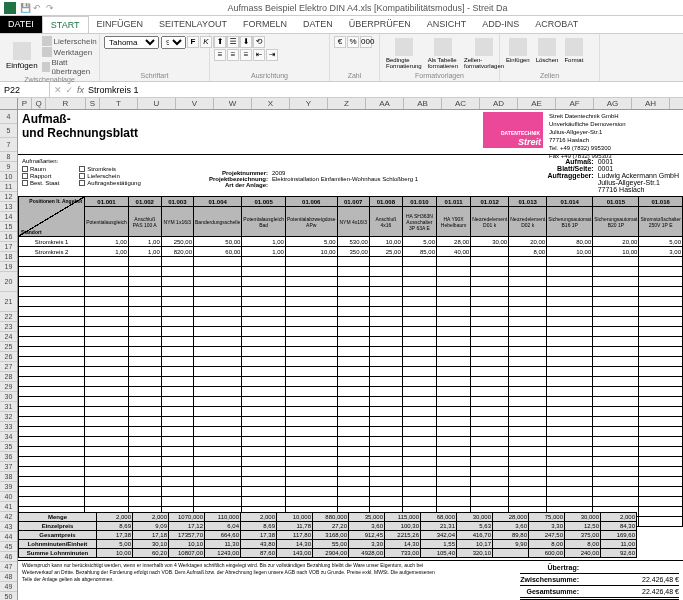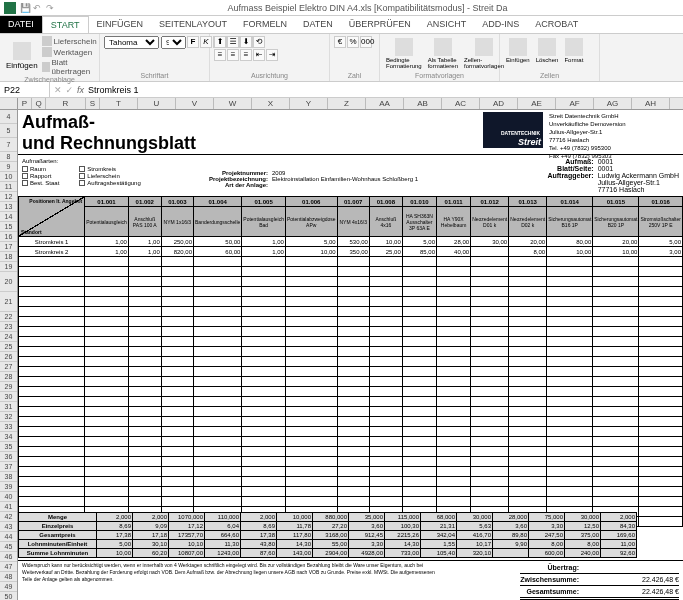--- a/index.html
+++ b/index.html
@@ -46,22 +46,22 @@
   
   .sheet-body { display: flex; }
   .row-headers { width: 18px; background: #e8e8e8; border-right: 1px solid #999; font-size: 7px; text-align: center; color: #444; }
   .row-header { height: 10px; border-bottom: 1px solid #ccc; line-height: 10px; }
   .row-header.h14 { height: 14px; line-height: 14px; }
   .row-header.h20 { height: 20px; line-height: 20px; }
   
   .content-area { flex: 1; position: relative; background: #fff; }
   
   
-  .doc-title { position: absolute; left: 4px; top: 2px; font-family: Arial; font-weight: bold; font-size: 18px; }
-  .logo-box { position: absolute; right: 140px; top: 2px; width: 60px; height: 32px; background: #0f172a; color: #fff; font-size: 5px; padding: 18px; }
+  .doc-title { position: absolute; left: 4px; top: 2px; font-family: Arial; font-weight: bold; font-size: 12px; }
+  .logo-box { position: absolute; right: 140px; top: 2px; width: 60px; height: 32px; background: #ec4899; color: #fff; font-size: 5px; padding: 18px; }
   .company-info { position: absolute; right: 4px; top: 2px; font-size: 6px; text-align: left; width: 130px; line-height: 8px; }
   
   .hline-top { position: absolute; top: 44px; left: 0; right: 0; border-top: 1px solid #000; }
   .meta-block { position: absolute; top: 48px; right: 4px; font-size: 7px; text-align: left; }
   .meta-block .row { display: flex; }
   .meta-block .lbl { font-weight: bold; width: 60px; text-align: right; padding-right: 4px;}
   
   .checks-block { position: absolute; top: 56px; left: 4px; font-size: 6px; display: flex; gap: 20px;}
   .checks-block .col { display: flex; flex-direction: column; gap: 1px;}
   .check-item { display: flex; align-items: center; gap: 2px;}

